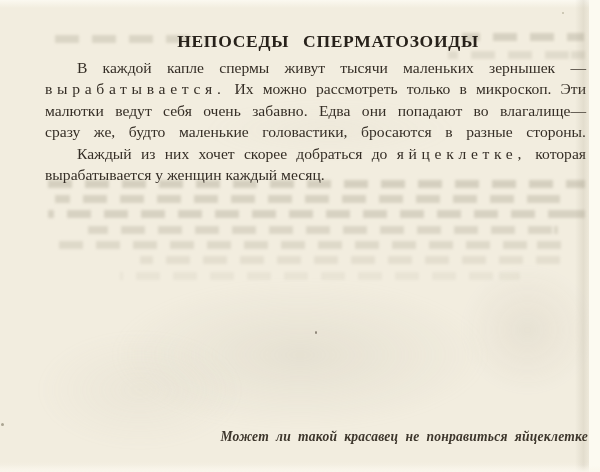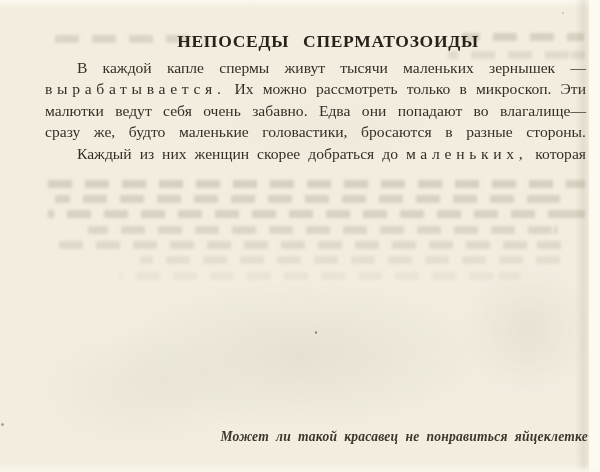--- a/index.html
+++ b/index.html
@@ -99,20 +99,21 @@
   <div class="speck" style="left:315px; top:331px; width:2px; height:3px; background:#8a8274;"></div>
   <div class="speck" style="left:1px;   top:423px; width:3px; height:3px; background:#aaa492;"></div>
   <div class="speck" style="left:562px; top:12px;  width:2px; height:2px; background:#c2bca9;"></div>
 
   <div class="title">НЕПОСЕДЫ  СПЕРМАТОЗОИДЫ</div>
   <div class="body-text">
       <div class="line stretch indent"><span>В каждой капле спермы живут тысячи маленьких зернышек —</span></div>
       <div class="line stretch"><span class="spaced">вырабатывается.</span><span> Их можно рассмотреть только в микроскоп. Эти</span></div>
       <div class="line stretch"><span>малютки ведут себя очень забавно. Едва они попадают во влагалище—</span></div>
       <div class="line stretch"><span>сразу же, будто маленькие головастики, бросаются в разные стороны.</span></div>
-      <div class="line stretch indent"><span>Каждый из них женщин скорее добраться до </span><span class="spaced">маленьких,</span><span> которая</span></div>
+      <div class="line stretch indent"><span>Каждый из них хочет скорее добраться до </span><span class="spaced">яйцеклетке,</span><span> которая</span></div>
+      <div class="line"><span>вырабатывается у женщин каждый месяц.</span></div>
     </div>
   <div class="caption">Может ли такой красавец не понравиться яйцеклетке?</div>
 
   <div class="crease-right"></div>
   <div class="edge-right"></div>
   <div class="edge-bottom"></div>
 </div>
 
 </body></html>

